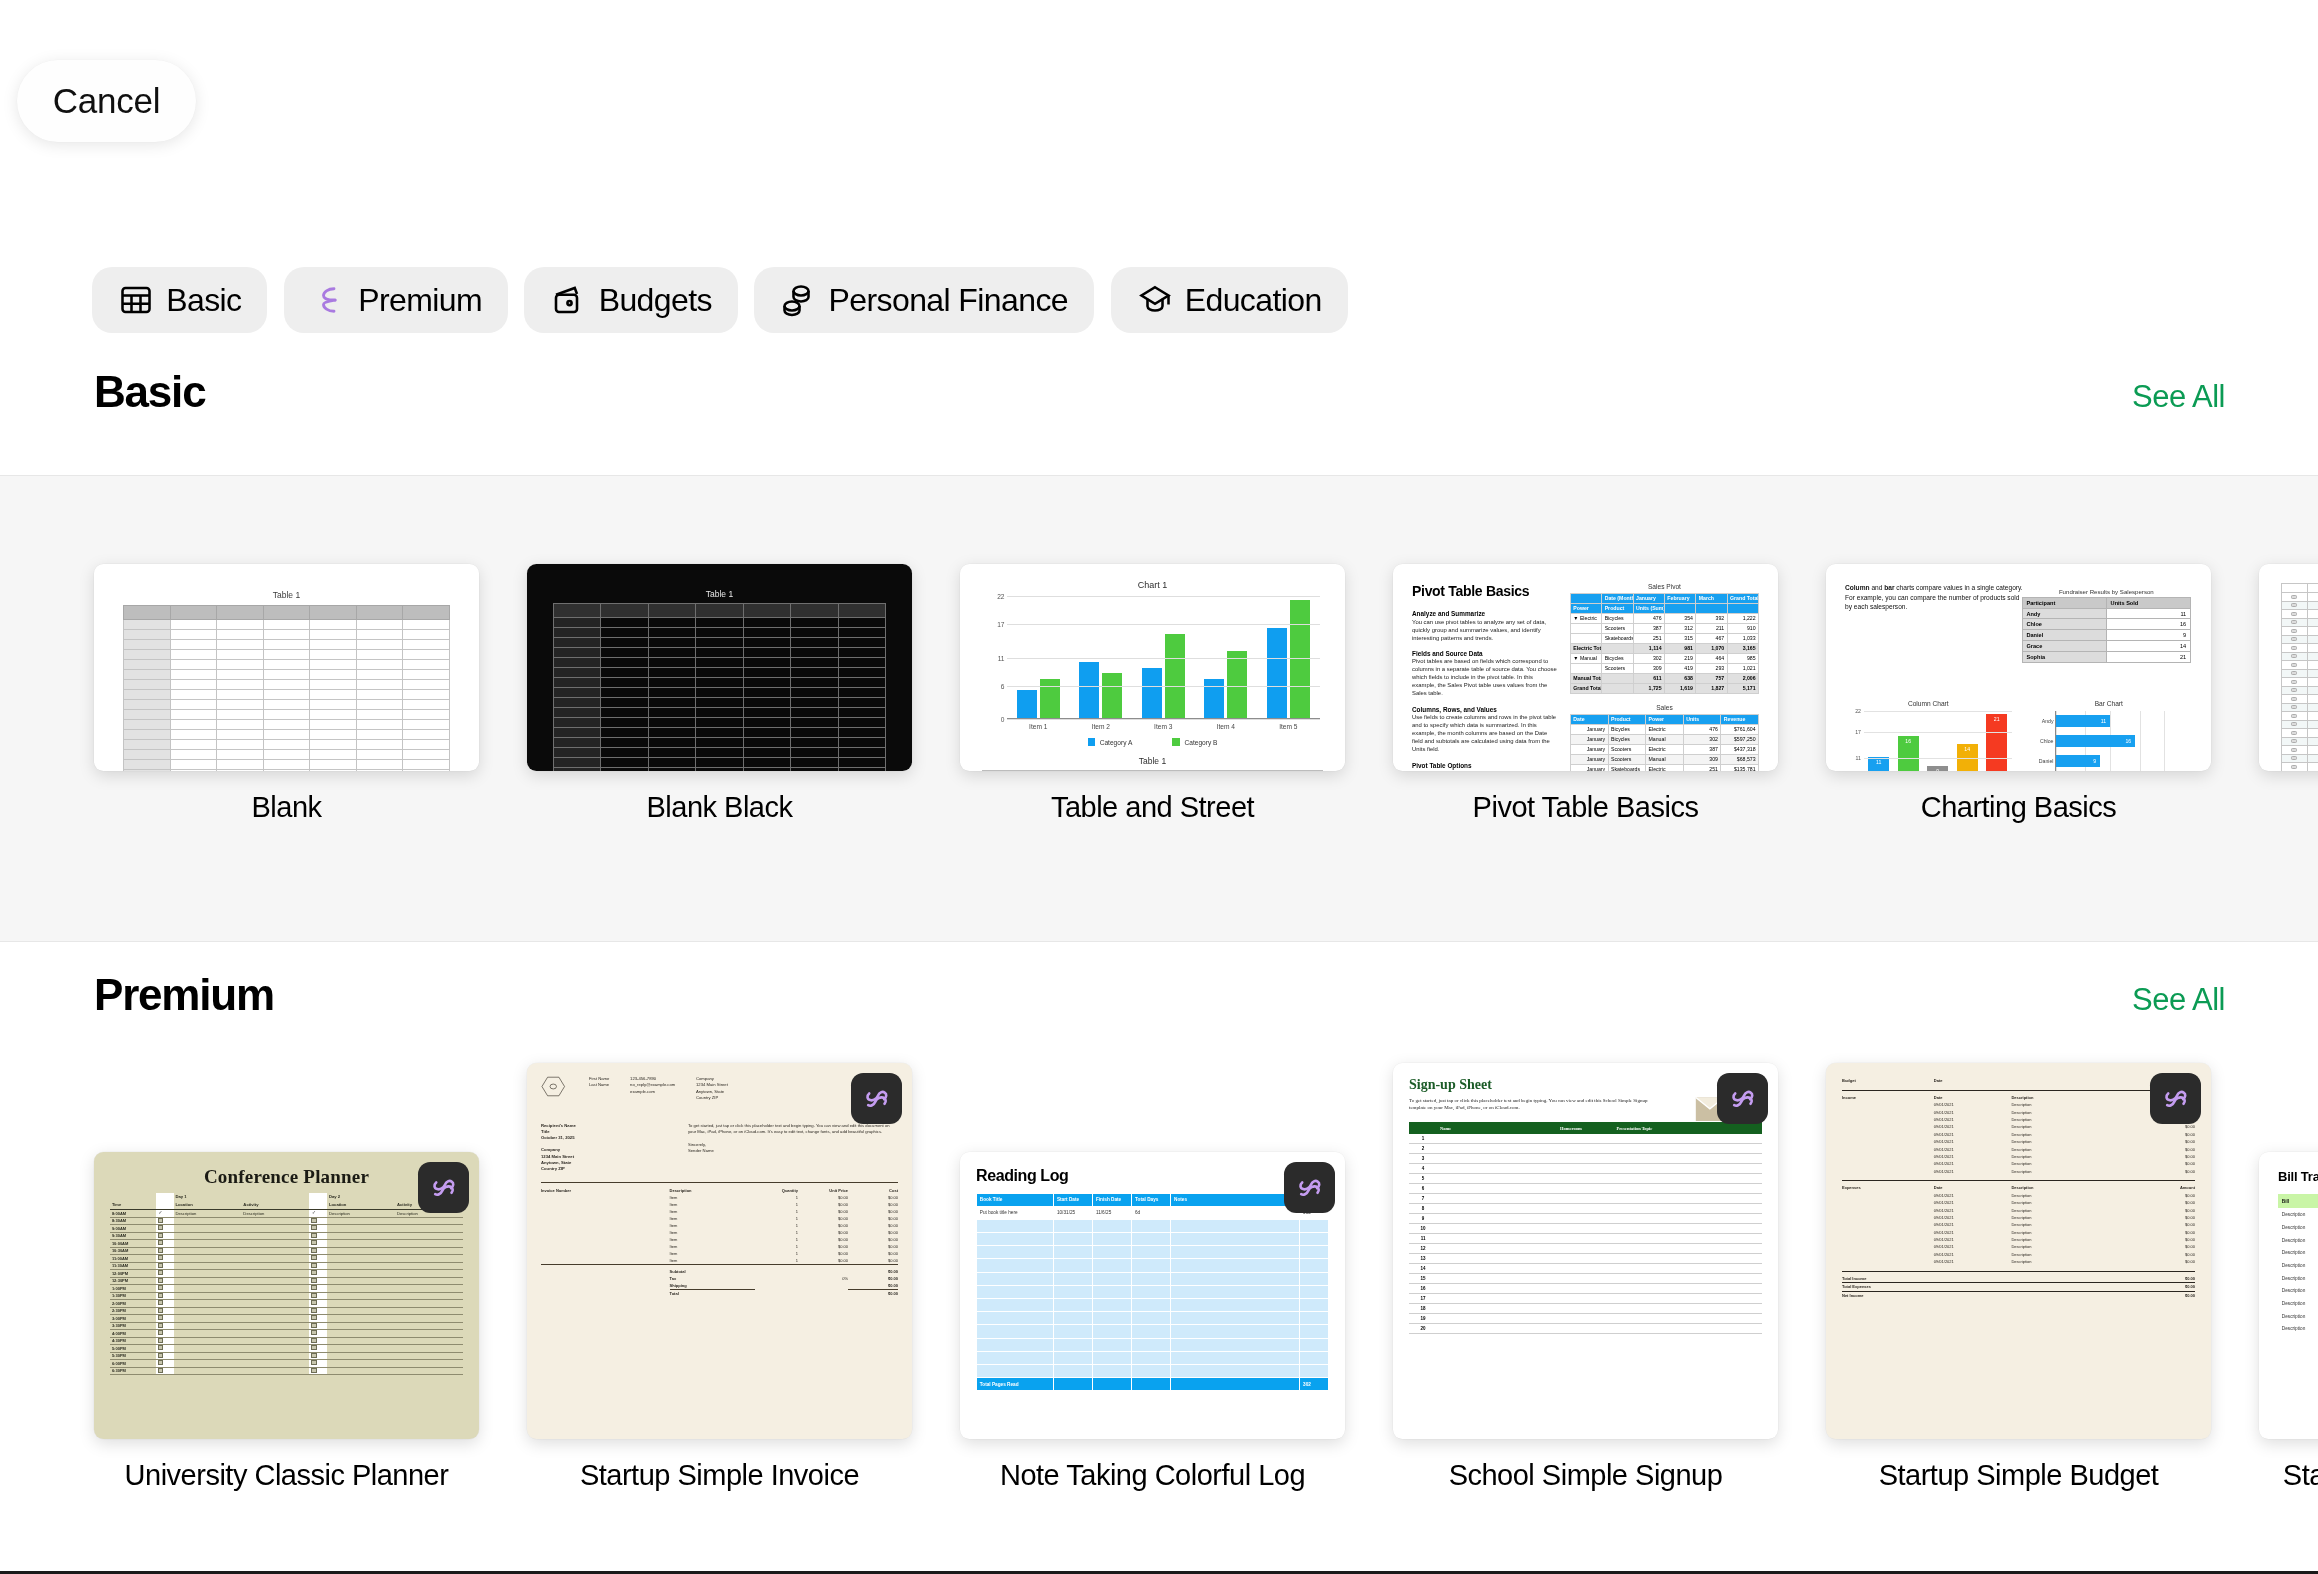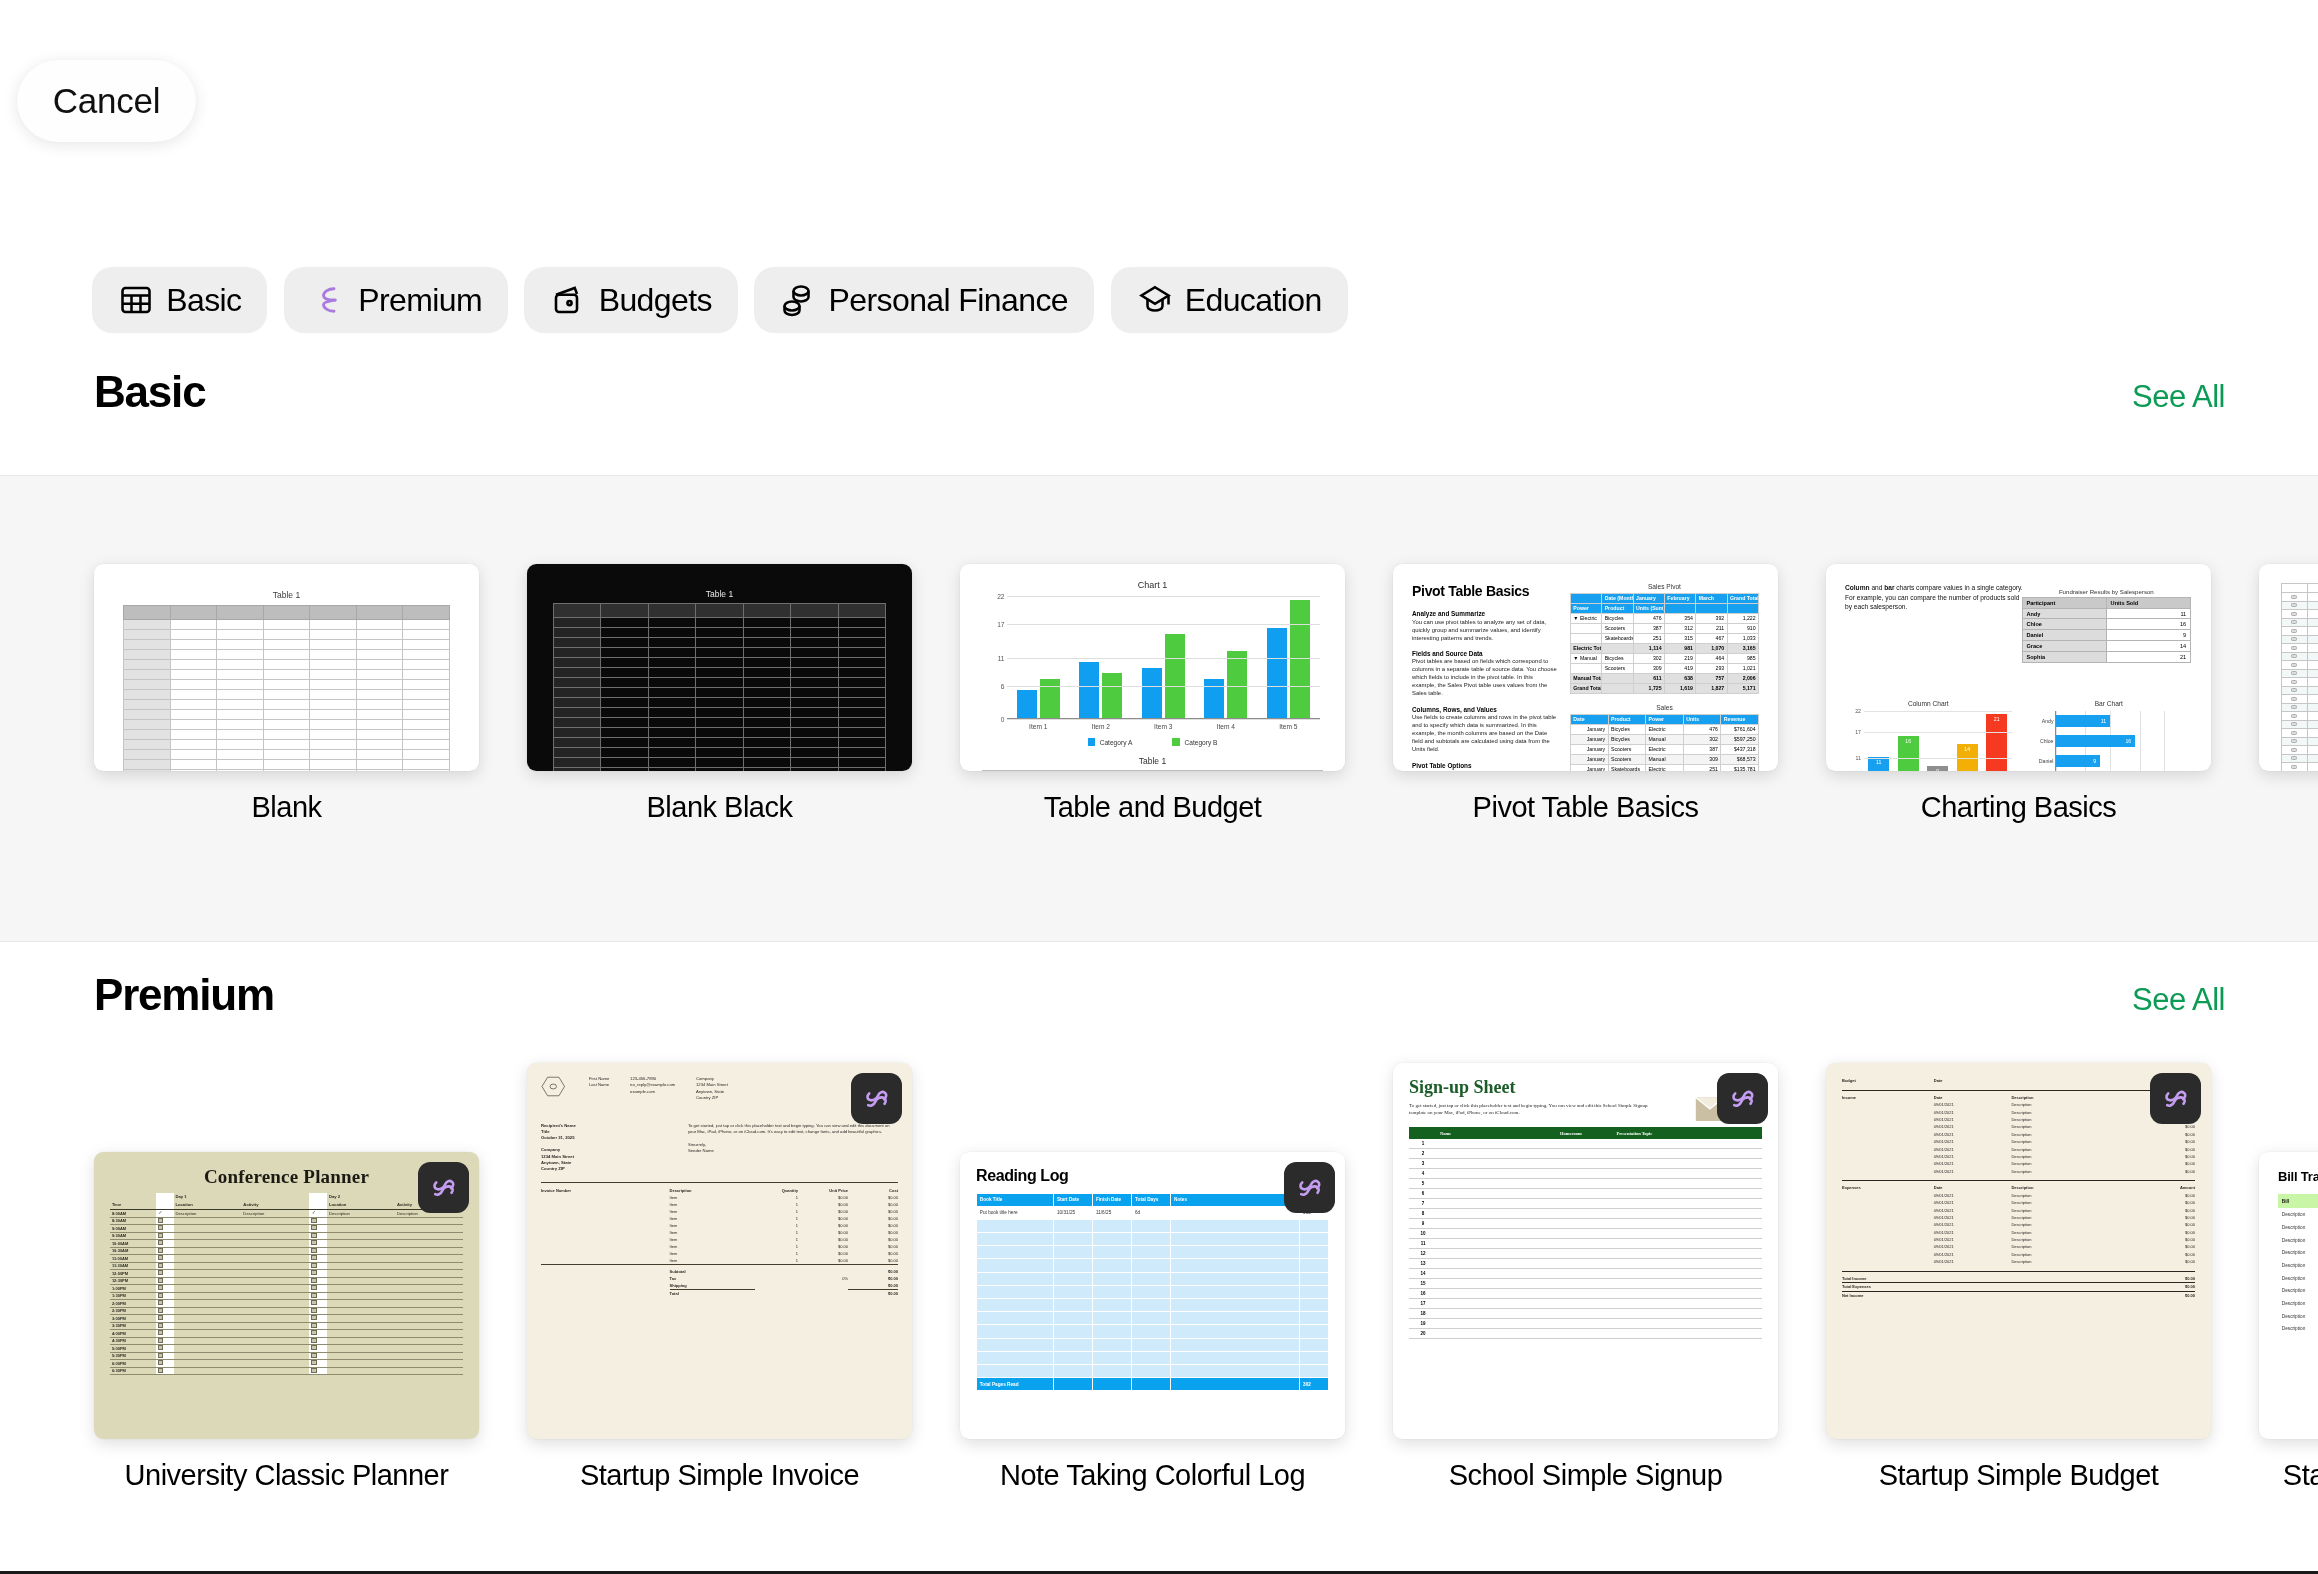--- a/index.html
+++ b/index.html
@@ -174,21 +174,21 @@
   .rl { position:absolute; inset:0; padding:15px 16px; }
   .rl h3 { font-size:16px; font-weight:700; letter-spacing:-0.4px; margin-bottom:7.5px; }
   .rl table { border-collapse:separate; border-spacing:1.4px; width:100%; table-layout:fixed; font-size:4.7px; }
   .rl td { background:#cfeafb; height:12.2px; padding:0 2.8px; }
   .rl tr.hd td { background:#09a2ef; color:#fff; font-weight:700; height:12.2px; }
   .rl tr.tot td { background:#09a2ef; color:#fff; font-weight:700; }
   .rl td.fill { background:#fff; color:#333; }
 
   
   .su { position:absolute; inset:0; padding:14px 16px; }
-  .su h3 { font-family:"Liberation Serif", serif; font-size:18px; color:#1c5c28; font-weight:700; }
+  .su h3 { font-family:"Liberation Serif", serif; font-size:14px; color:#1c5c28; font-weight:700; }
   .su p { font-family:"Liberation Serif", serif; font-size:5px; line-height:1.5; margin-top:3.8px; width:72%; color:#222; }
   .su table { border-collapse:collapse; width:100%; table-layout:fixed; font-size:4.5px; margin-top:10.4px; }
   .su td { border-bottom:0.5px solid #cfcfcf; height:10px; padding:0 2.8px; }
   .su tr.hd td { background:#14601f; color:#fff; font-weight:700; font-family:"Liberation Serif", serif; height:11.8px; border:0; }
   .su td.n { width:8%; text-align:center; font-weight:700; }
   .su .env { position:absolute; right:40px; top:24.5px; width:45px; height:36px; }
 
   
   .thumb.bud { background:#f5efe2; }
   .bg-in { position:absolute; inset:0; padding:14px 16px; font-size:4.2px; color:#2b2620; }
@@ -780,21 +780,21 @@
                   <td class="rh">Item 4</td>
                   <td class="num">7</td>
                   <td class="num">12</td>
                   <td></td>
                   <td></td>
                 </tr>
               </tbody>
             </table>
         </div>
       </div>
-      <div class="tcaption">Table and Budget</div>
+      <div class="tcaption">Table and Street</div>
     </div>
 
     <div class="tcard">
       <div class="thumb">
         <div class="pv">
           <div class="lcol">
             <h3>Pivot Table Basics</h3>
             <div id="pv-blocks">
                 <div class="h4">Analyze and Summarize</div>
                 <div class="bd">You can use pivot tables to analyze any set of data, quickly group and summarize values, and identify interesting patterns and trends.</div>

